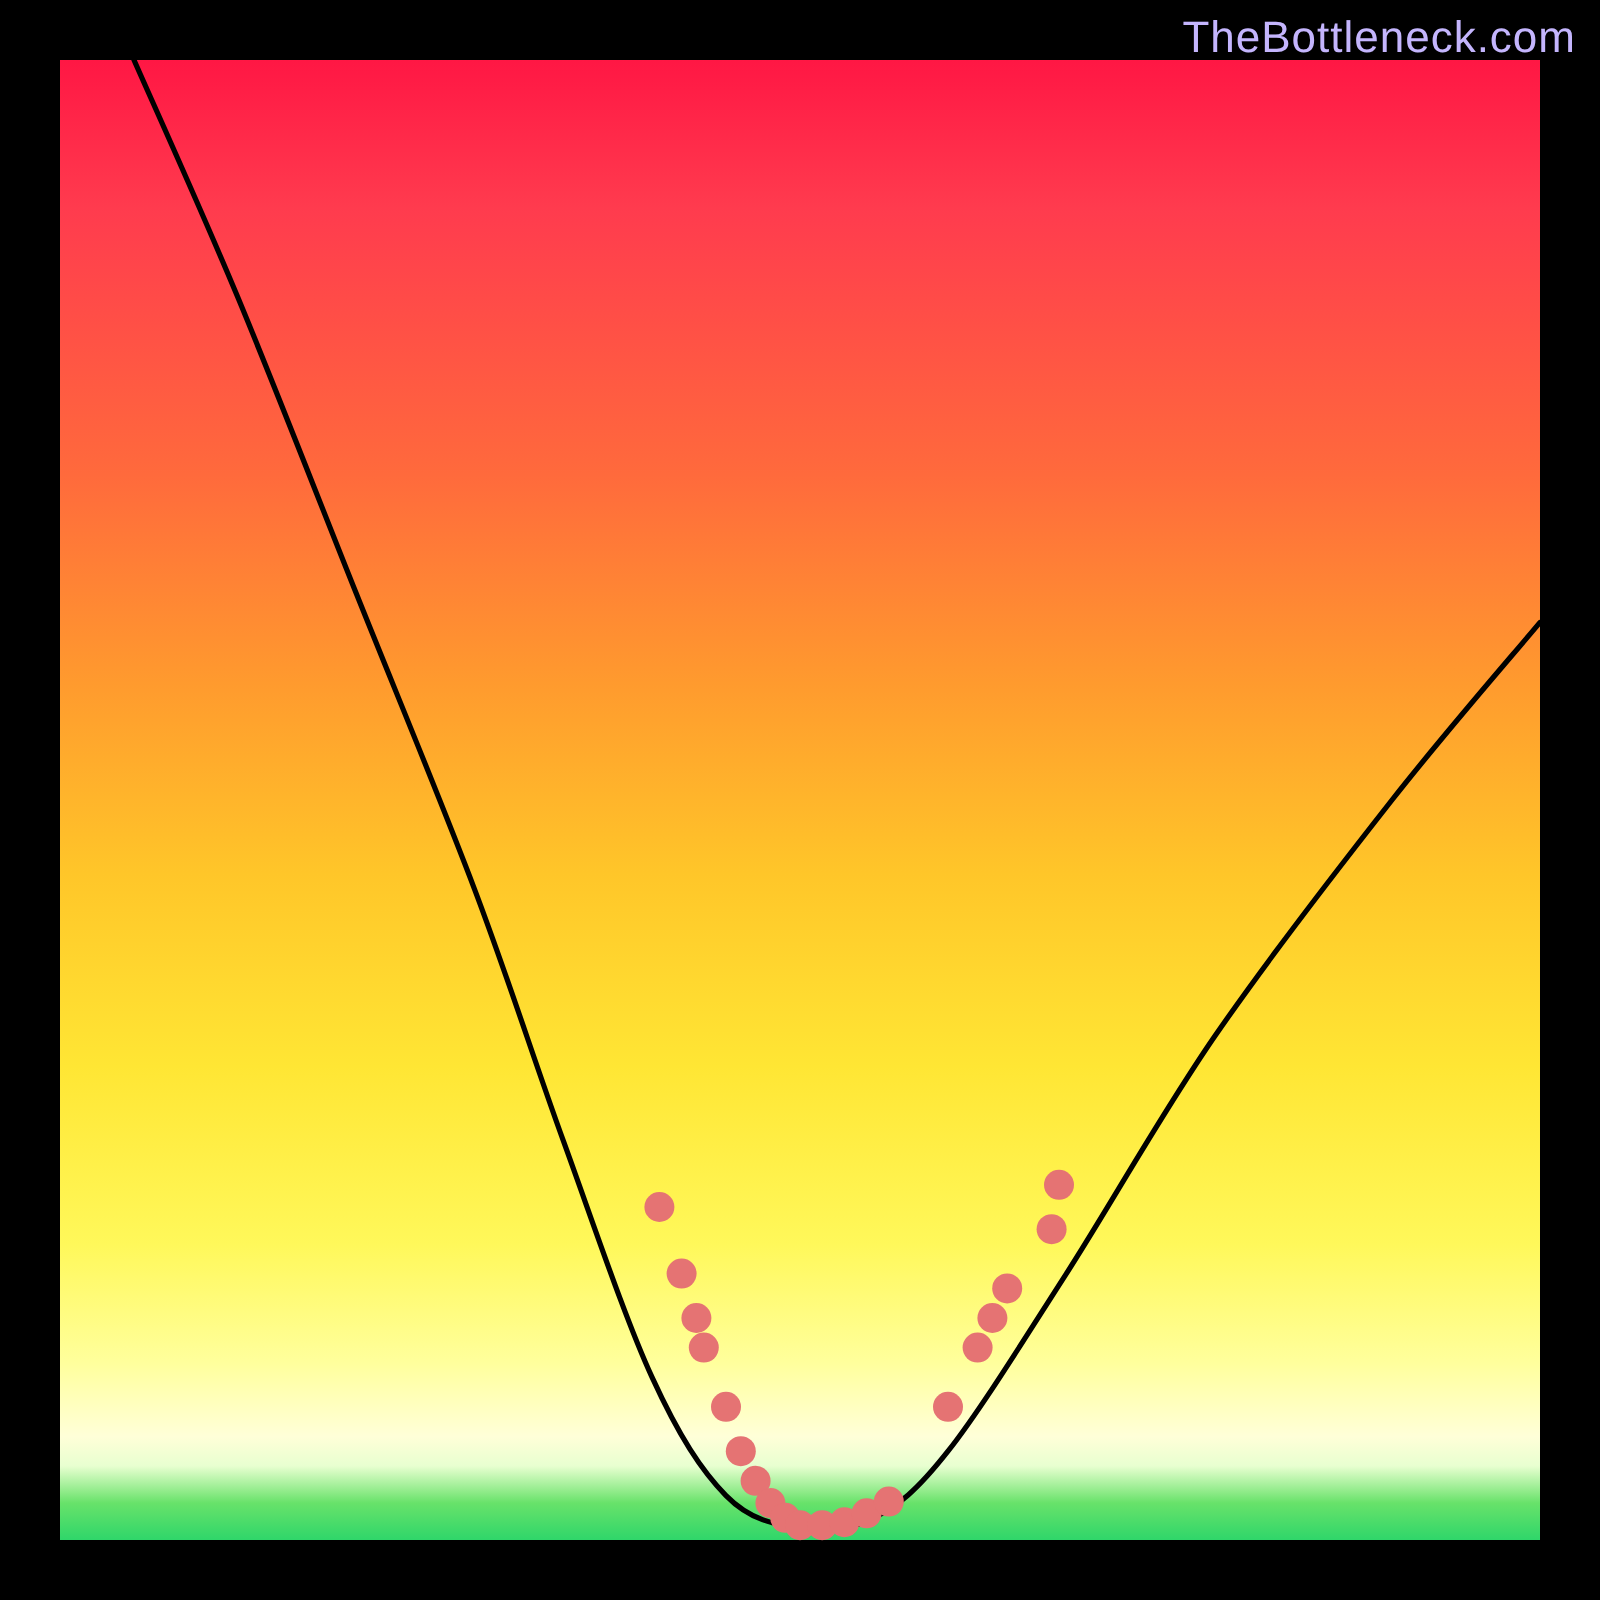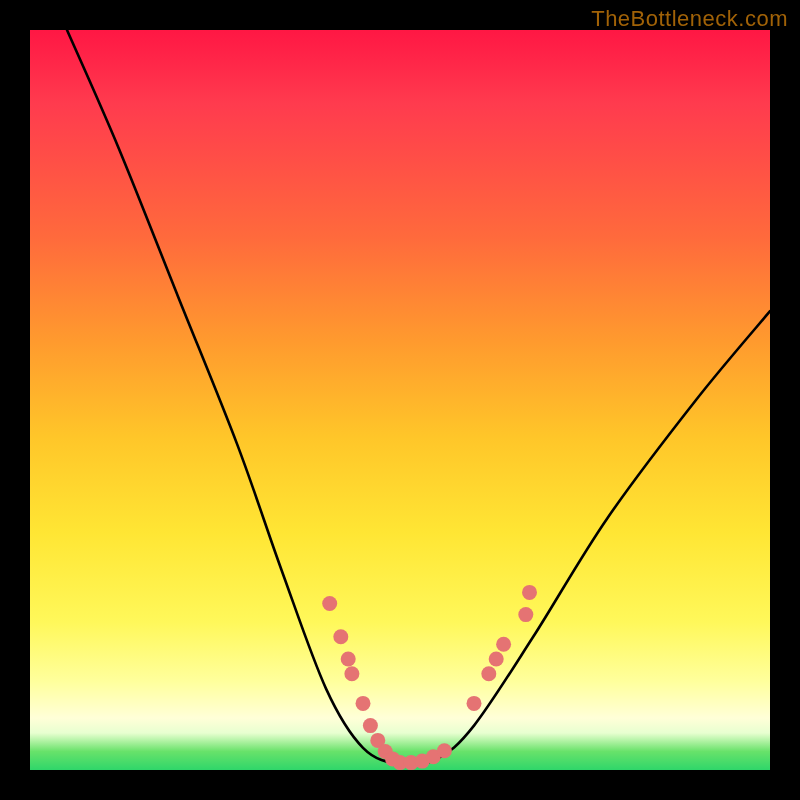--- a/index.html
+++ b/index.html
@@ -37,21 +37,21 @@
       #ffffd8 93%,
       #e8ffd0 95%,
       #68e26a 97.5%,
       #2fd66a 100%
     );
   }
   .watermark {
     position: absolute;
     top: 6px;
     right: 12px;
-    color: #a16207;
+    color: #c4b5fd;
     font-size: 22px;
     font-weight: 500;
     letter-spacing: 0.5px;
     user-select: none;
   }
   svg.curve {
     position: absolute;
     left: 0; top: 0;
     width: 740px; height: 740px;
     overflow: visible;

